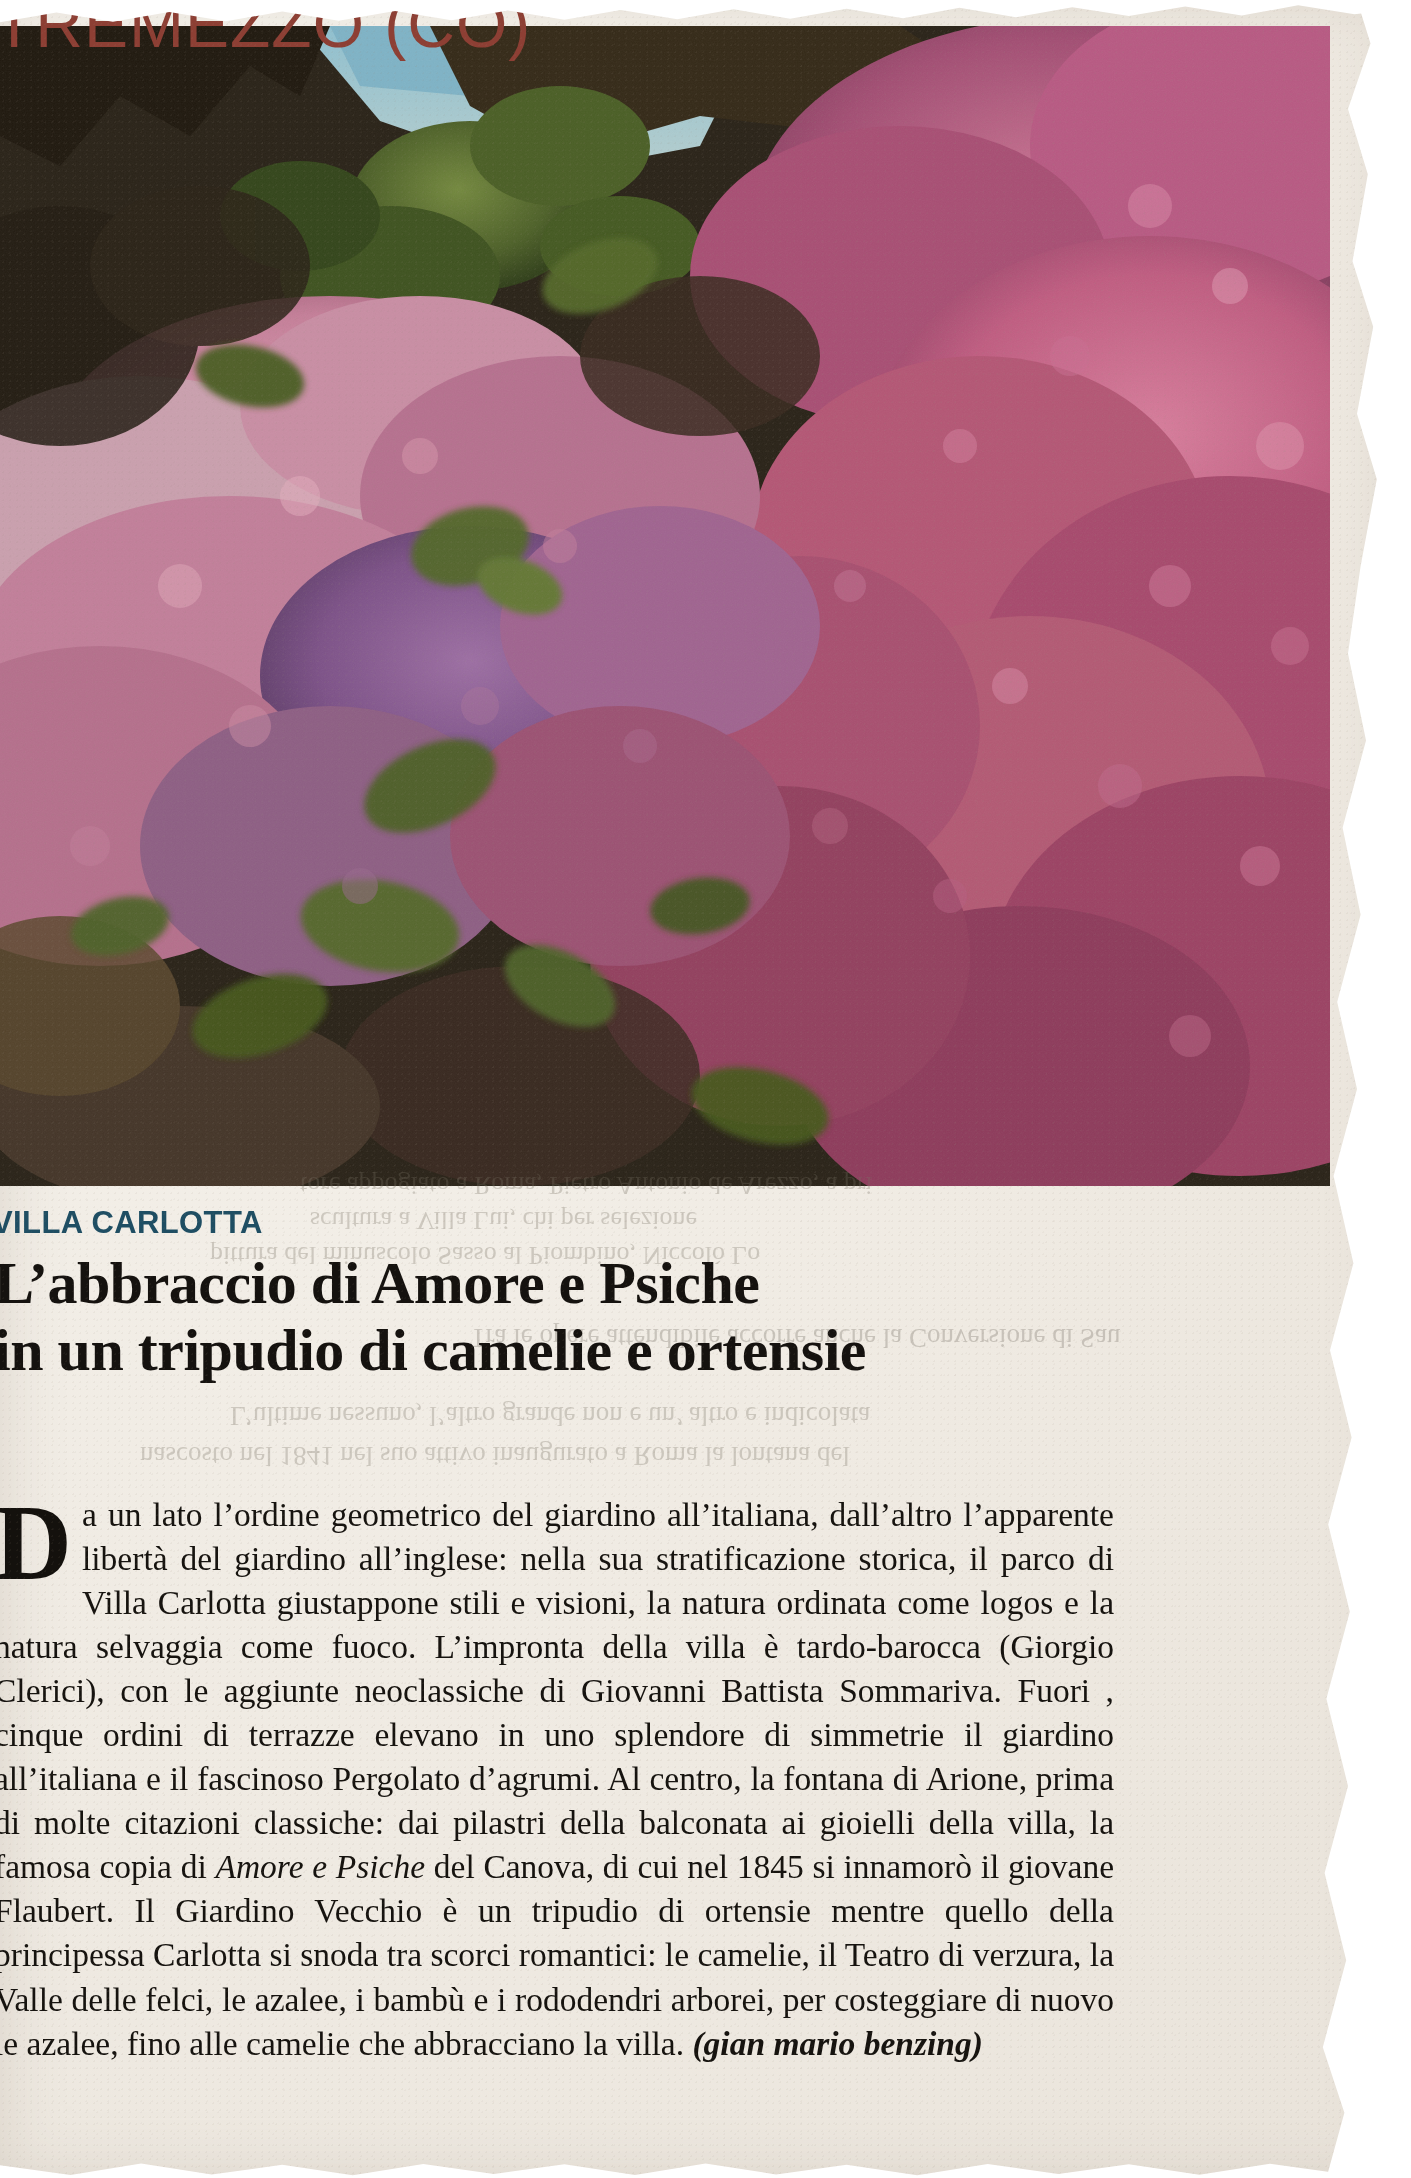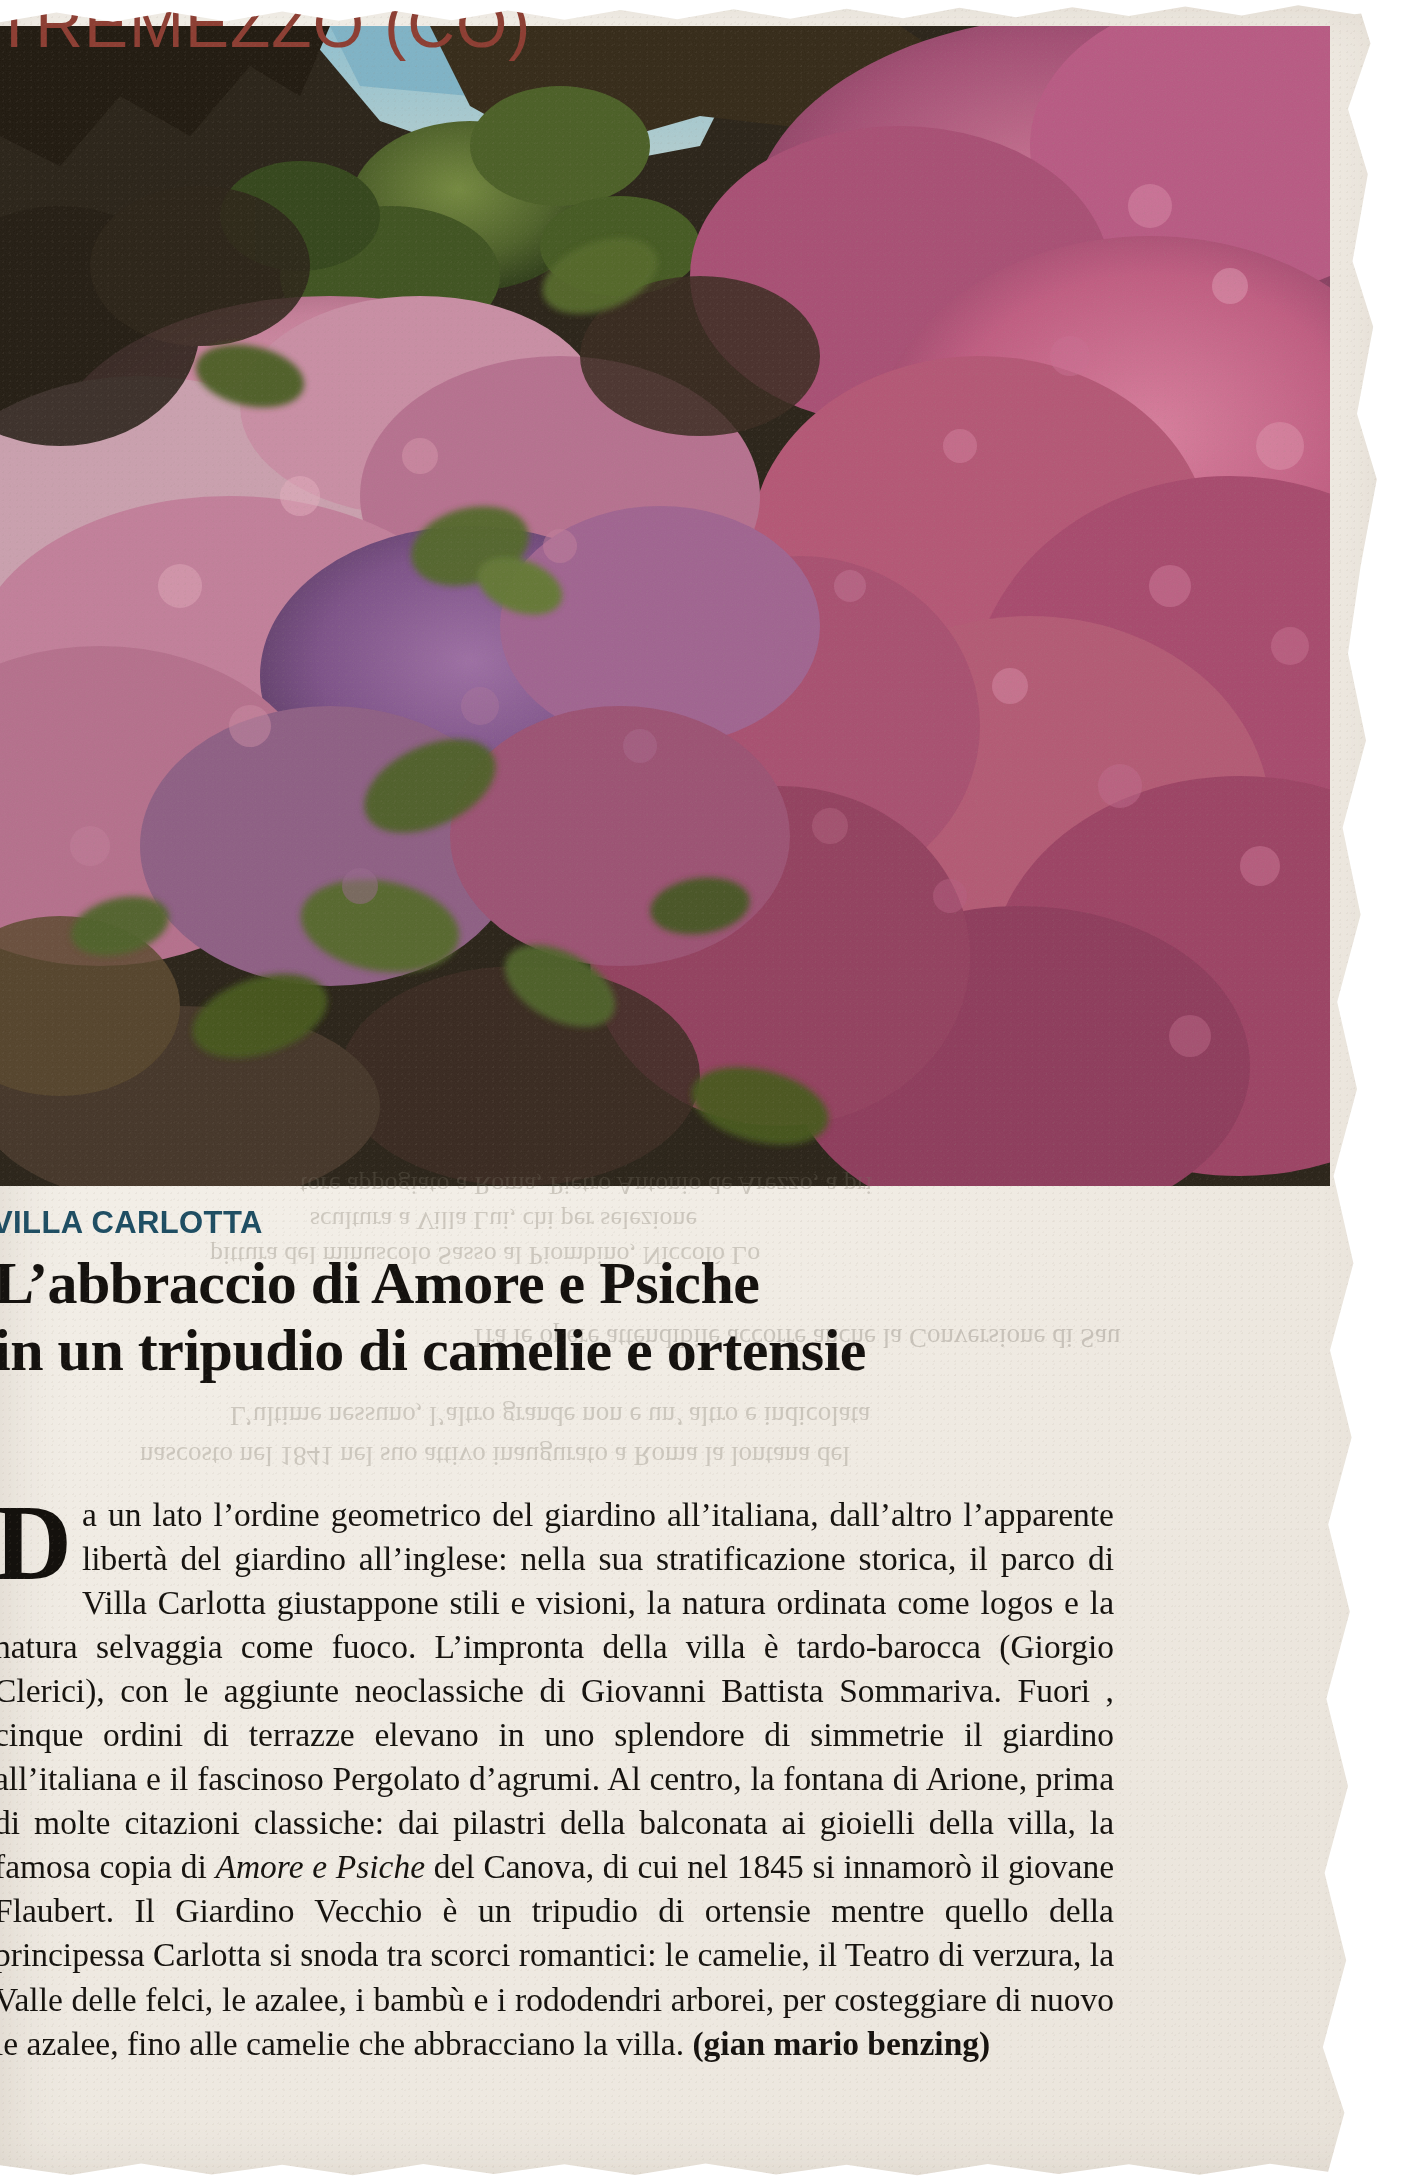--- a/index.html
+++ b/index.html
@@ -155,21 +155,21 @@
   .dropcap {
     float: left;
     font-family: "Liberation Serif", serif;
     font-size: 108px;
     line-height: 0.82;
     font-weight: bold;
     padding: 6px 10px 0 0;
     color: #14110d;
   }
   .body i { }
-  .byline { font-weight: bold; }
+  .byline { font-style: italic; font-weight: bold; }
 
   
   .speckle {
     position: absolute;
     inset: 0;
     pointer-events: none;
     opacity: .35;
     background-image:
       radial-gradient(rgba(150,140,125,.25) 1px, transparent 1px),
       radial-gradient(rgba(150,140,125,.18) 1px, transparent 1px);

